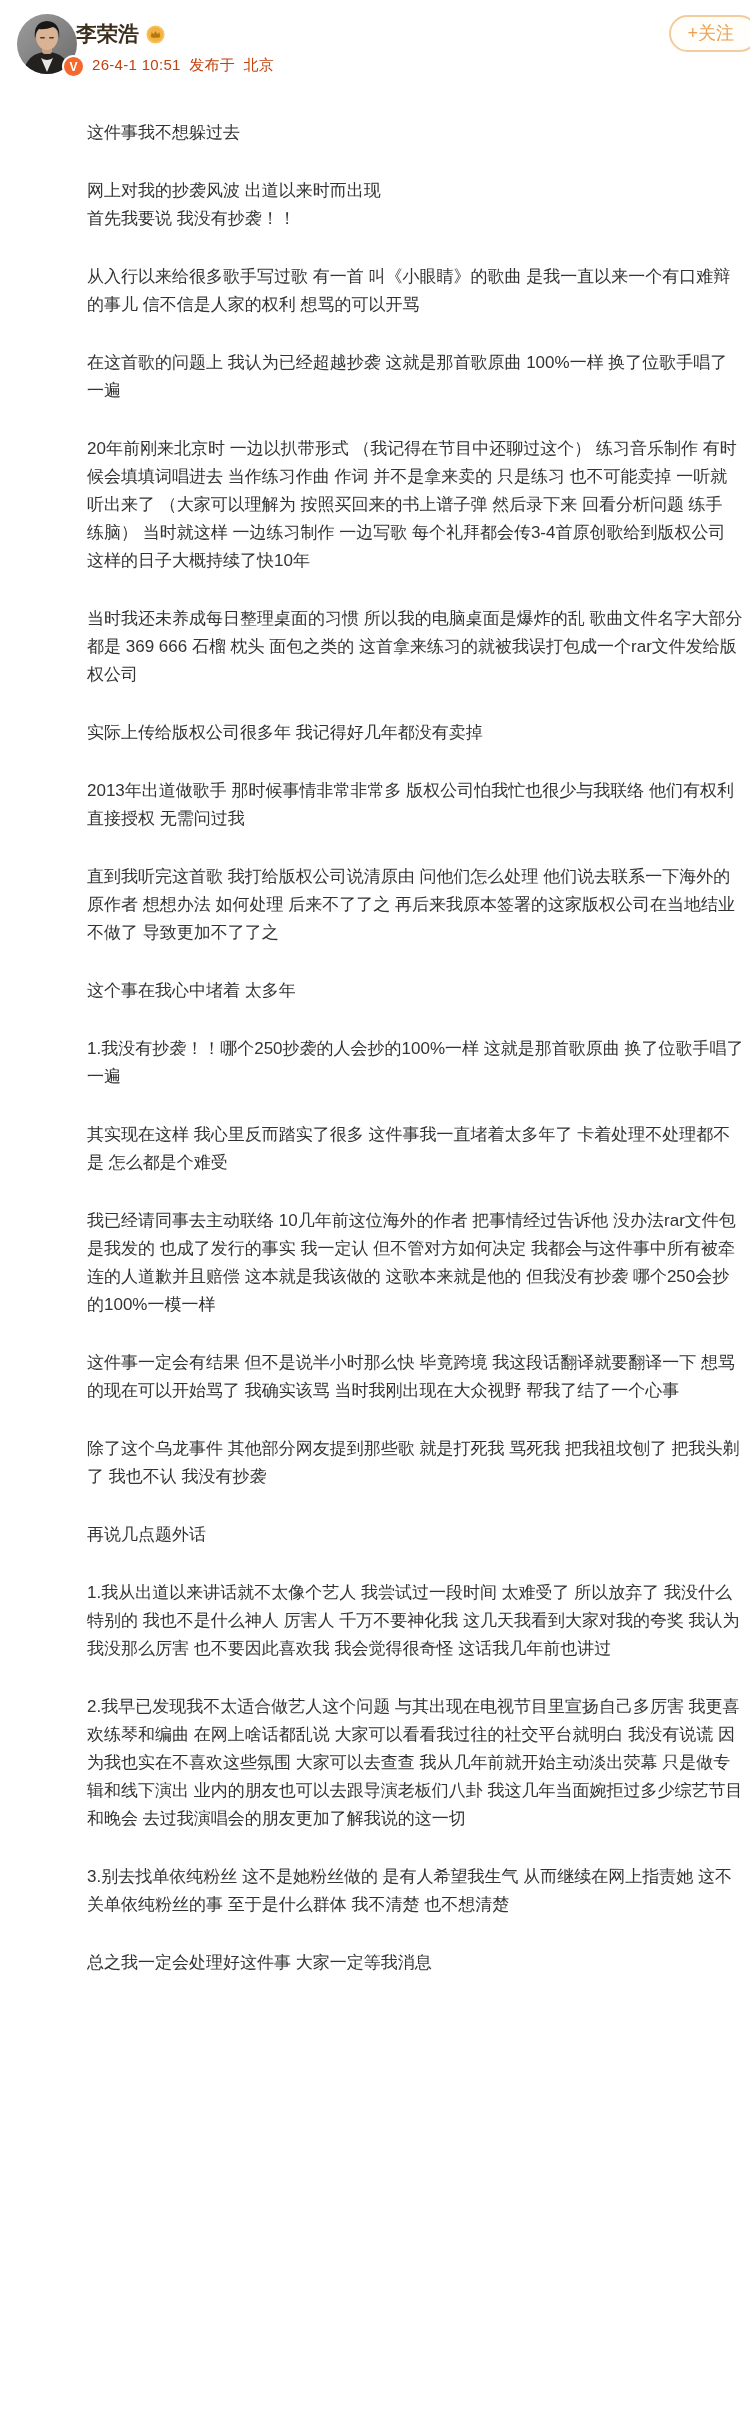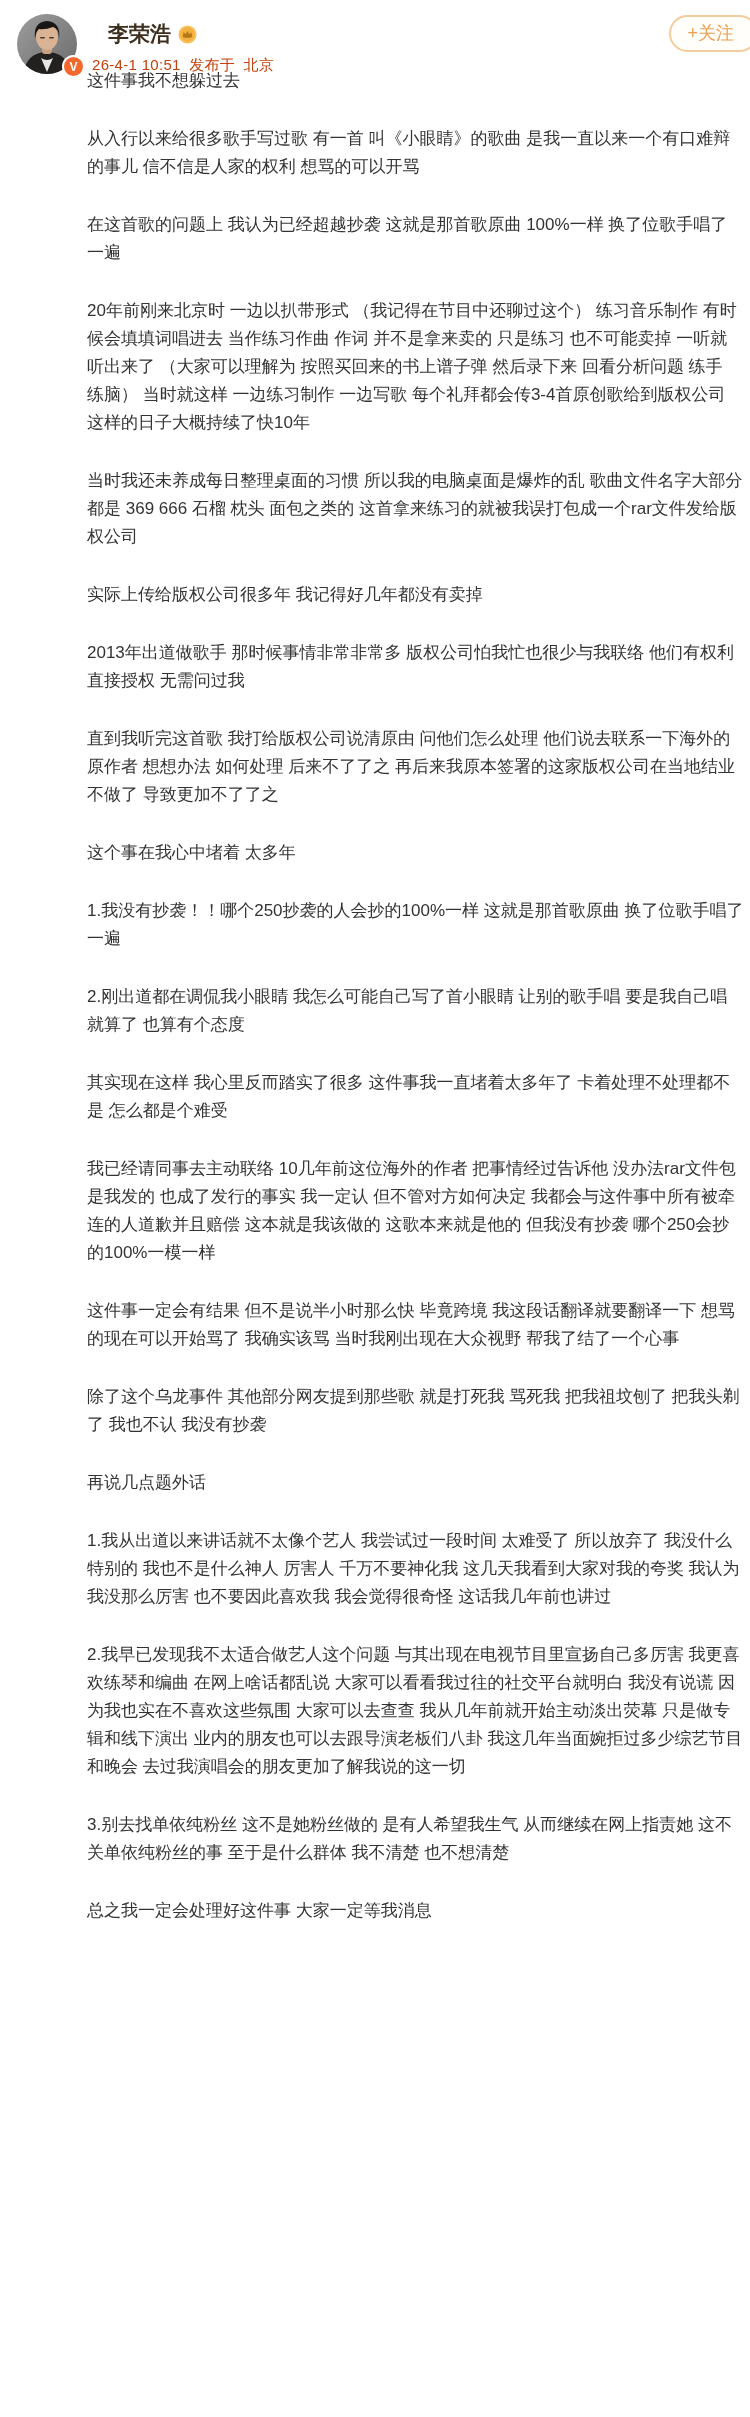--- a/index.html
+++ b/index.html
@@ -17,42 +17,42 @@
   .avatar { width:60px; height:60px; border-radius:50%; overflow:hidden; display:block; }
   .verified-badge {
     position:absolute; right:-8px; bottom:-4px;
     width:19px; height:19px; border-radius:50%;
     background:#f4672d; border:2px solid #ffffff;
     color:#ffffff; font-size:12px; font-weight:bold;
     display:flex; align-items:center; justify-content:center;
     box-sizing:content-box;
   }
   .name-row {
-    position:absolute; left:108px; top:21px;
+    position:absolute; left:76px; top:21px;
     display:flex; align-items:center; gap:7px;
   }
   .username { font-size:21px; font-weight:bold; color:#3d2f1e; line-height:26px; }
   .vip-badge { width:19px; height:19px; display:block; }
   .meta-row {
     position:absolute; left:92px; top:56px;
     font-size:15px; color:#c2410c; letter-spacing:0.3px;
   }
   .meta-row span { margin-right:4px; }
   .follow-btn {
     position:absolute; top:15px; right:-8px;
     padding:5px 22px 6px 16px;
     border:2px solid #f2cc9c; border-radius:20px;
     background:#fffefb; color:#ec9f52;
     font-size:18px; line-height:22px;
     font-family:"Liberation Sans", sans-serif;
     cursor:pointer;
   }
   
   .content {
-    padding-top:67px;
+    padding-top:119px;
     margin-left:87px;
     margin-right:6px;
     padding-bottom:30px;
   }
   .para {
     margin:0 0 30px 0;
     font-size:17px;
     line-height:28px;
     color:#333333;
     white-space:pre-line;
@@ -102,30 +102,31 @@
   <div class="meta-row">
     <span>26-4-1 10:51</span>
     <span>发布于</span>
     <span>北京</span>
   </div>
 
   <button class="follow-btn">+关注</button>
 
   <div class="content">
       <p class="para">这件事我不想躲过去</p>
+      <p class="para">网上对我的抄袭风波 出道以来时而出现
+首先我要说 我没有抄袭！！</p>
       <p class="para">从入行以来给很多歌手写过歌 有一首 叫《小眼睛》的歌曲 是我一直以来一个有口难辩的事儿 信不信是人家的权利 想骂的可以开骂</p>
       <p class="para">在这首歌的问题上 我认为已经超越抄袭 这就是那首歌原曲 100%一样 换了位歌手唱了一遍</p>
       <p class="para">20年前刚来北京时 一边以扒带形式 （我记得在节目中还聊过这个） 练习音乐制作 有时候会填填词唱进去 当作练习作曲 作词 并不是拿来卖的 只是练习 也不可能卖掉 一听就听出来了 （大家可以理解为 按照买回来的书上谱子弹 然后录下来 回看分析问题 练手 练脑） 当时就这样 一边练习制作 一边写歌 每个礼拜都会传3-4首原创歌给到版权公司 这样的日子大概持续了快10年</p>
       <p class="para">当时我还未养成每日整理桌面的习惯 所以我的电脑桌面是爆炸的乱 歌曲文件名字大部分都是 369 666 石榴 枕头 面包之类的 这首拿来练习的就被我误打包成一个rar文件发给版权公司</p>
       <p class="para">实际上传给版权公司很多年 我记得好几年都没有卖掉</p>
       <p class="para">2013年出道做歌手 那时候事情非常非常多 版权公司怕我忙也很少与我联络 他们有权利直接授权 无需问过我</p>
       <p class="para">直到我听完这首歌 我打给版权公司说清原由 问他们怎么处理 他们说去联系一下海外的原作者 想想办法 如何处理 后来不了了之 再后来我原本签署的这家版权公司在当地结业不做了 导致更加不了了之</p>
       <p class="para">这个事在我心中堵着 太多年</p>
       <p class="para">1.我没有抄袭！！哪个250抄袭的人会抄的100%一样 这就是那首歌原曲 换了位歌手唱了一遍</p>
-      <p class="para">2.刚出道都在调侃我小眼睛 我怎么可能自己写了首小眼睛 让别的歌手唱 要是我自己唱就算了 也算有个态度</p>
       <p class="para">其实现在这样 我心里反而踏实了很多 这件事我一直堵着太多年了 卡着处理不处理都不是 怎么都是个难受</p>
       <p class="para">我已经请同事去主动联络 10几年前这位海外的作者 把事情经过告诉他 没办法rar文件包是我发的 也成了发行的事实 我一定认 但不管对方如何决定 我都会与这件事中所有被牵连的人道歉并且赔偿 这本就是我该做的 这歌本来就是他的 但我没有抄袭 哪个250会抄的100%一模一样</p>
       <p class="para">这件事一定会有结果 但不是说半小时那么快 毕竟跨境 我这段话翻译就要翻译一下 想骂的现在可以开始骂了 我确实该骂 当时我刚出现在大众视野 帮我了结了一个心事</p>
       <p class="para">除了这个乌龙事件 其他部分网友提到那些歌 就是打死我 骂死我 把我祖坟刨了 把我头剃了 我也不认 我没有抄袭</p>
       <p class="para">再说几点题外话</p>
       <p class="para">1.我从出道以来讲话就不太像个艺人 我尝试过一段时间 太难受了 所以放弃了 我没什么特别的 我也不是什么神人 厉害人 千万不要神化我 这几天我看到大家对我的夸奖 我认为我没那么厉害 也不要因此喜欢我 我会觉得很奇怪 这话我几年前也讲过</p>
       <p class="para">2.我早已发现我不太适合做艺人这个问题 与其出现在电视节目里宣扬自己多厉害 我更喜欢练琴和编曲 在网上啥话都乱说 大家可以看看我过往的社交平台就明白 我没有说谎 因为我也实在不喜欢这些氛围 大家可以去查查 我从几年前就开始主动淡出荧幕 只是做专辑和线下演出 业内的朋友也可以去跟导演老板们八卦 我这几年当面婉拒过多少综艺节目和晚会 去过我演唱会的朋友更加了解我说的这一切</p>
       <p class="para">3.别去找单依纯粉丝 这不是她粉丝做的 是有人希望我生气 从而继续在网上指责她 这不关单依纯粉丝的事 至于是什么群体 我不清楚 也不想清楚</p>
       <p class="para">总之我一定会处理好这件事 大家一定等我消息</p>
     </div>

